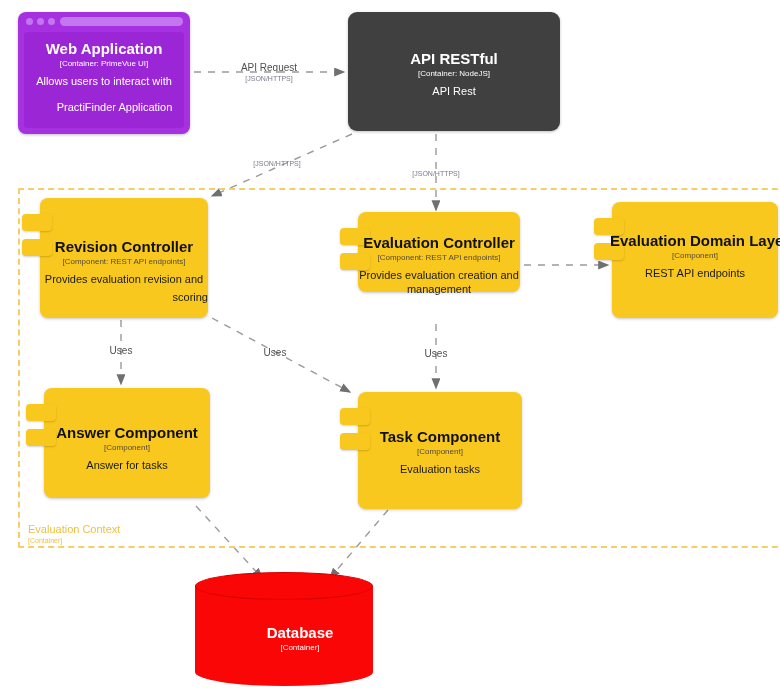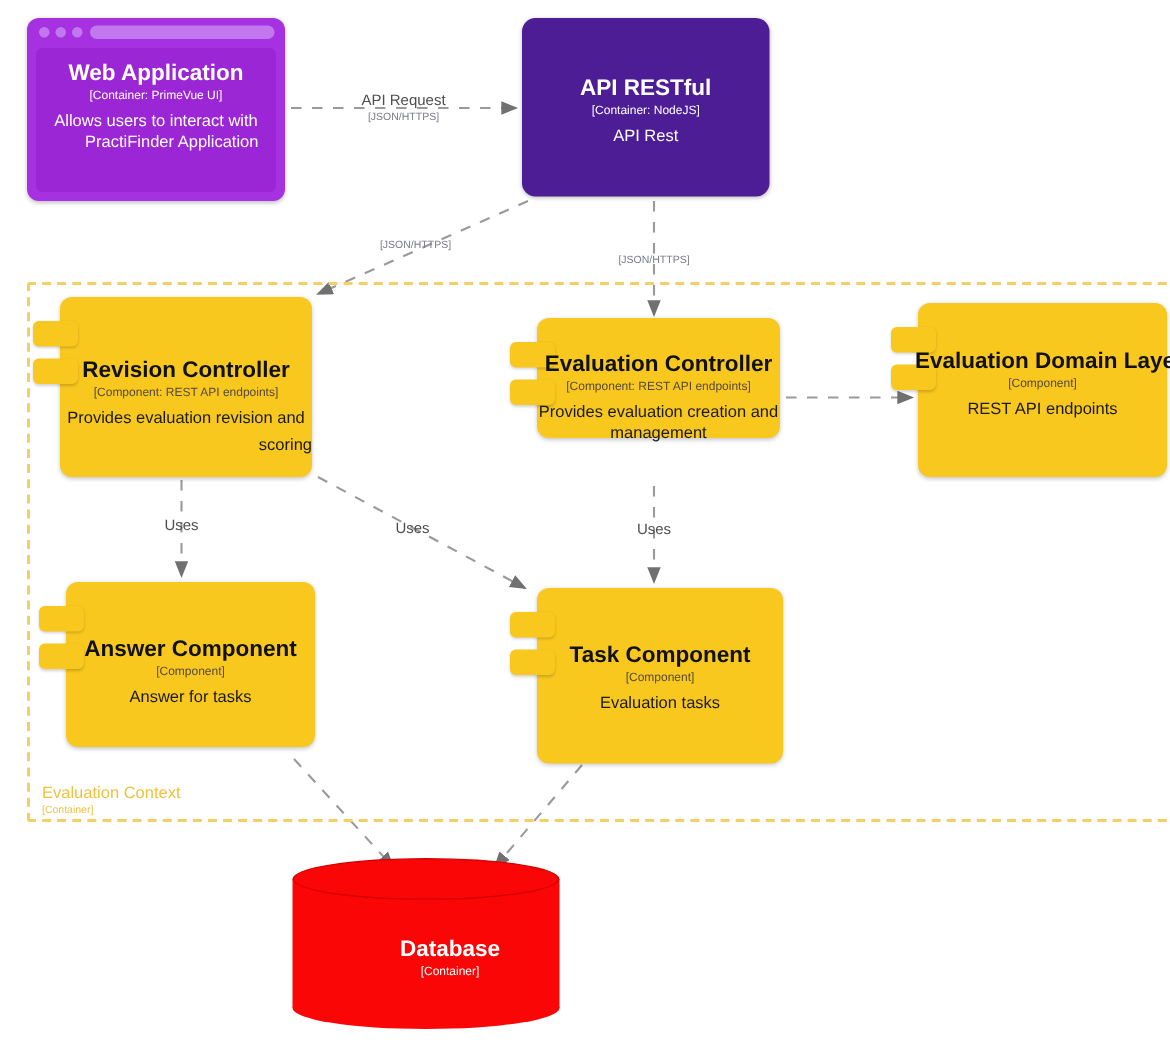--- a/index.html
+++ b/index.html
@@ -90,23 +90,23 @@
     border-radius: 4px;
     background: #9B26D6;
   }
   #web-app .node-text { color: #ffffff; }
 
   
   #api-rest {
     position: absolute;
     left: 348px;
     top: 12px;
-    width: 165px;
+    width: 212px;
     height: 119px;
-    background: #4c1d95;
+    background: #404040;
     border-radius: 9px;
     box-shadow: 0 1px 3px rgba(0,0,0,0.25);
   }
   #api-rest .node-text { color: #ffffff; }
 
   
   #eval-boundary {
     position: absolute;
     left: 18px;
     top: 188px;
@@ -273,21 +273,21 @@
       <span class="dot d1"></span>
       <span class="dot d2"></span>
       <span class="dot d3"></span>
       <span class="urlbar"></span>
     </div>
     <div class="screen"></div>
     <div class="node-text" style="top:28px;">
       <div class="n-title">Web Application</div>
       <div class="n-tech">[Container: PrimeVue UI]</div>
       <div class="n-desc">Allows users to interact with</div>
-      <div class="n-desc" style="margin-top:0;padding-left:21px;">PractiFinder Application</div>
+      <div class="n-desc" style="margin-top:12px;padding-left:21px;">PractiFinder Application</div>
     </div>
   </div>
 
   <div id="api-rest">
     <div class="node-text" style="top:38px;">
       <div class="n-title">API RESTful</div>
       <div class="n-tech">[Container: NodeJS]</div>
       <div class="n-desc">API Rest</div>
     </div>
   </div>

